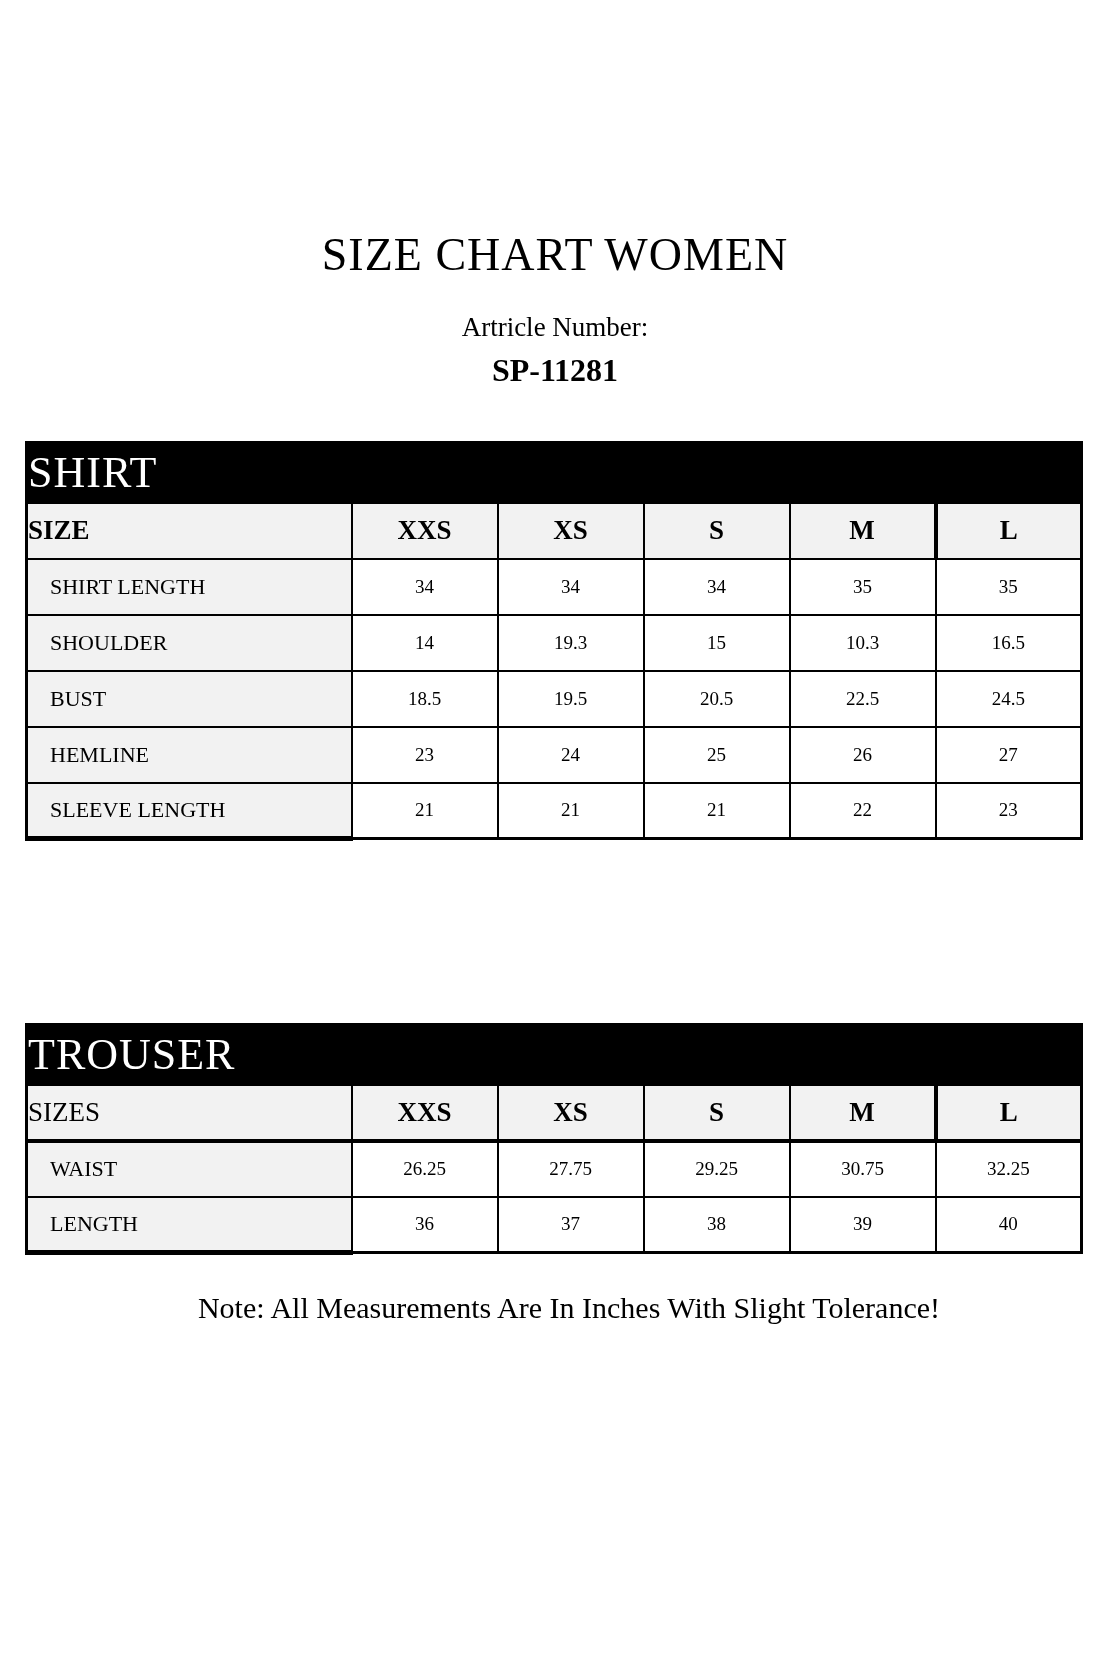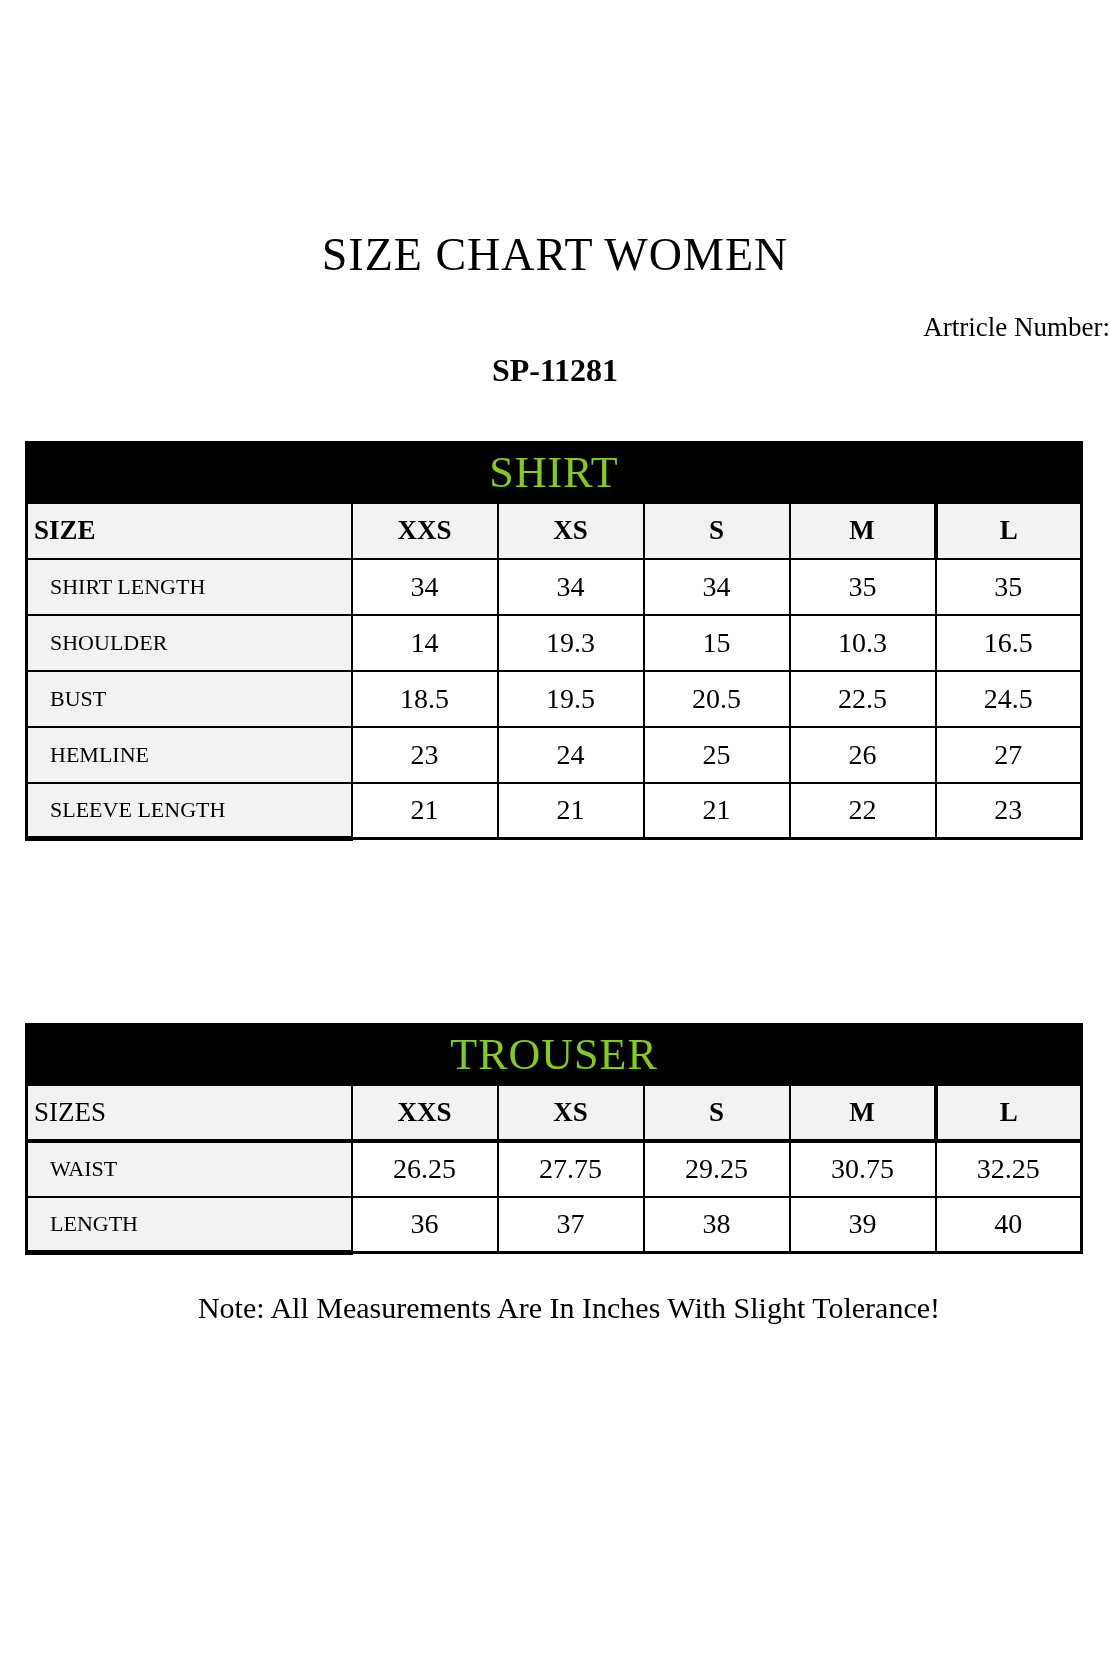--- a/index.html
+++ b/index.html
@@ -16,21 +16,21 @@
     margin: 0;
     padding-top: 232px;
     text-align: center;
     font-size: 46px;
     font-weight: normal;
     line-height: 1;
     letter-spacing: 1px;
   }
   .article-label {
     margin: 36px 0 0 0;
-    text-align: right;
+    text-align: center;
     font-size: 27px;
     line-height: 1;
   }
   .article-number {
     margin: 13px 0 0 0;
     text-align: center;
     font-size: 32px;
     font-weight: bold;
     line-height: 1;
   }
@@ -41,38 +41,38 @@
     margin-left: 25px;
     border: 3px solid #000;
   }
   table.size-table.shirt { margin-top: 55px; }
   table.size-table.trouser { margin-top: 182px; }
   col.c-label { width: 325px; }
   col.c-size  { width: 146px; }
   td { border: 2px solid #000; padding: 0; }
   tr.bar td {
     background: #000000;
-    color: #84cc16;
-    text-align: center;
+    color: #ffffff;
+    text-align: left;
     height: 60px;
     font-size: 44px;
     letter-spacing: 1px;
     border: 2px solid #000;
   }
   tr.hrow td {
     background: #f2f2f2;
     height: 56px;
     font-size: 27px;
     font-weight: bold;
   }
-  tr.hrow td.lbl { text-align: left; padding-left: 6px; }
+  tr.hrow td.lbl { text-align: left; padding-left: 0; }
   tr.hrow td.val { text-align: center; }
   tr.hrow td.tl  { border-left: 4px solid #000; }
   tr.thickbottom td { border-bottom: 4px solid #000; }
-  tr.drow td { height: 56px; font-size: 28px; }
+  tr.drow td { height: 56px; font-size: 19px; }
   tr.drow td.lbl {
     background: #f2f2f2;
     text-align: left;
     padding-left: 22px;
     font-size: 22px;
   }
   tr.drow td.val { background: #ffffff; text-align: center; }
   tr.lastrow td.lbl { border-bottom: 5px solid #000; }
   tr.sizesrow td.lbl { font-weight: normal; font-size: 27px; }
   .note {

